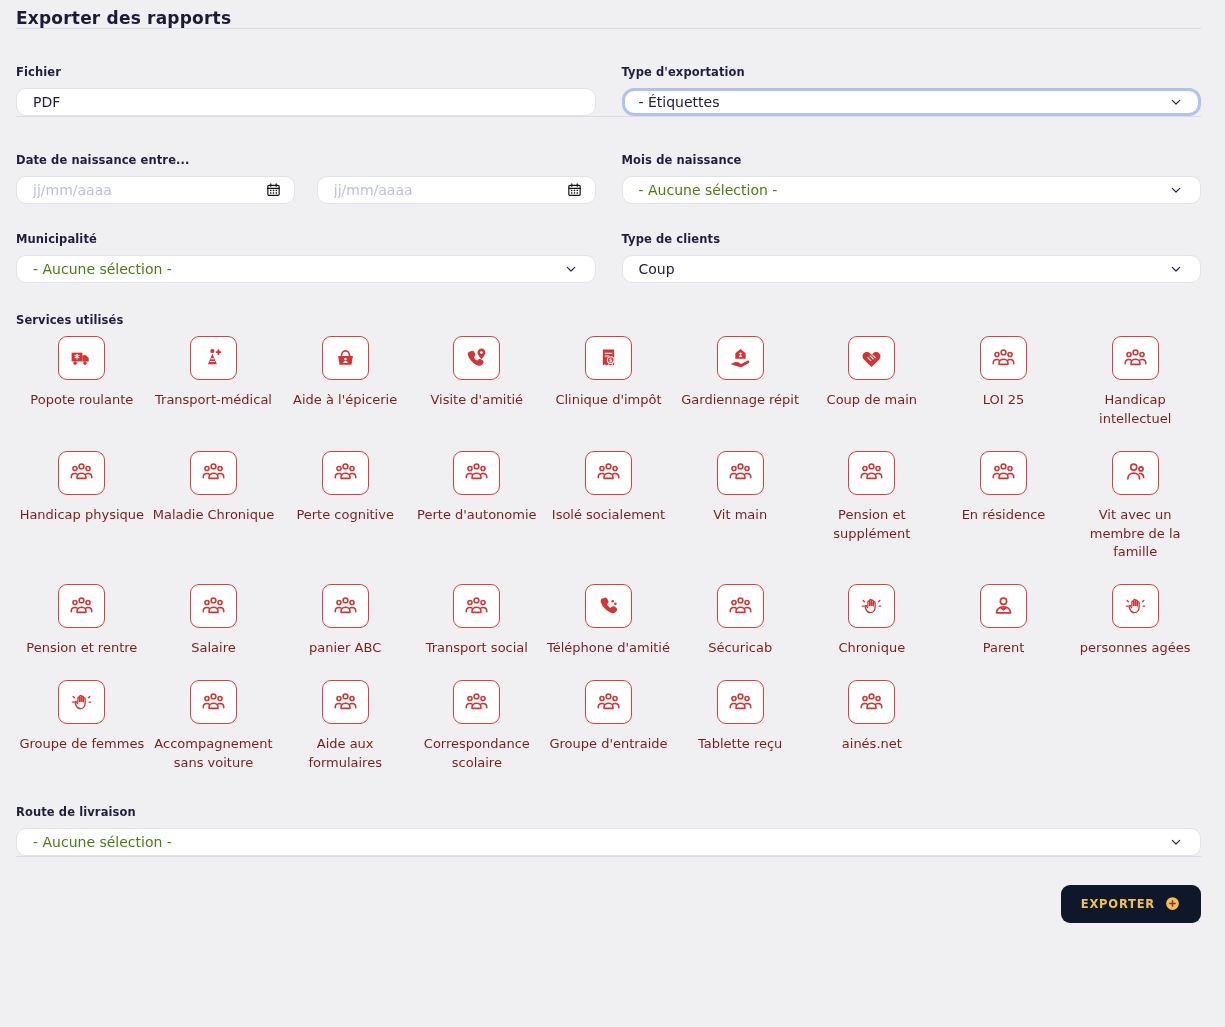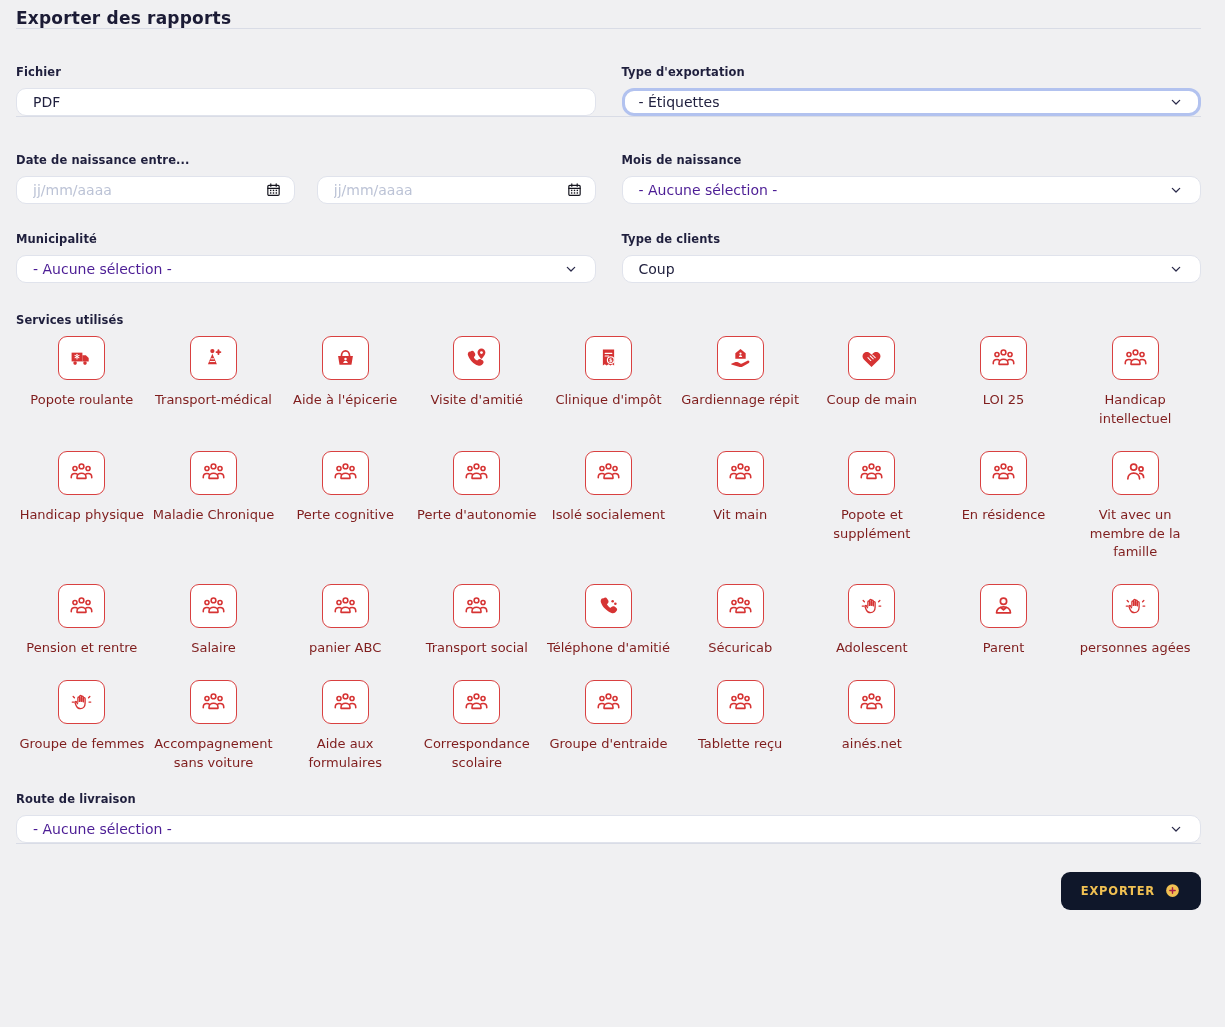--- a/index.html
+++ b/index.html
@@ -25,21 +25,21 @@
   .input, .select {
     width:100%; height:28px; background:#fff;
     border:1px solid #e0e3ec; border-radius:10px;
     font-size:14px; color:#21213f; padding:0 16px;
     display:flex; align-items:center; position:relative;
     font-family:"DejaVu Sans", "Liberation Sans", sans-serif;
   }
   input.input::placeholder { color:#bcc3d6; opacity:1; }
   .select { justify-content:space-between; cursor:pointer; }
   .select .val { white-space:nowrap; overflow:hidden; }
-  .select .val.ph { color:#4c1d95; }
+  .select .val.ph { color:#4d7c0f; }
   .select.focused { border:3px solid #b2c2ef; border-radius:12px; padding:0 14px; }
   .chev { width:16px; height:16px; flex:0 0 16px; color:#2a2a4a; }
 
   .date-row { display:grid; grid-template-columns:1fr 1fr; column-gap:22px; }
   .date-wrap { position:relative; }
   .date-wrap .cal {
     position:absolute; right:13px; top:50%; transform:translateY(-50%);
     width:17px; height:17px; color:#15151f; pointer-events:none;
   }
   .date-wrap input { width:100%; padding-right:40px; }
@@ -390,21 +390,21 @@
             </svg>
           </div>
           <div class="svc-label">Vit main</div>
         </div>
         <div class="svc">
           <div class="tile">
             <svg>
               <use href="#ic-people-group"></use>
             </svg>
           </div>
-          <div class="svc-label">Popote et supplément</div>
+          <div class="svc-label">Pension et supplément</div>
         </div>
         <div class="svc">
           <div class="tile">
             <svg>
               <use href="#ic-people-group"></use>
             </svg>
           </div>
           <div class="svc-label">En résidence</div>
         </div>
         <div class="svc">
@@ -462,21 +462,21 @@
             </svg>
           </div>
           <div class="svc-label">Sécuricab</div>
         </div>
         <div class="svc">
           <div class="tile">
             <svg>
               <use href="#ic-raised-hand"></use>
             </svg>
           </div>
-          <div class="svc-label">Adolescent</div>
+          <div class="svc-label">Chronique</div>
         </div>
         <div class="svc">
           <div class="tile">
             <svg>
               <use href="#ic-person"></use>
             </svg>
           </div>
           <div class="svc-label">Parent</div>
         </div>
         <div class="svc">
@@ -539,21 +539,21 @@
           <div class="tile">
             <svg>
               <use href="#ic-people-group"></use>
             </svg>
           </div>
           <div class="svc-label">ainés.net</div>
         </div>
       </div>
   </div>
 
-  <div class="row-gap" style="margin-top:19px;">
+  <div class="row-gap" style="margin-top:32px;">
     <label class="field-label">Route de livraison</label>
     <div class="select">
       <span class="val ph">- Aucune sélection -</span>
       <svg class="chev">
           <use href="#ic-chevron-down"></use>
         </svg>
     </div>
   </div>
 
   <hr class="divider hr-bot">

